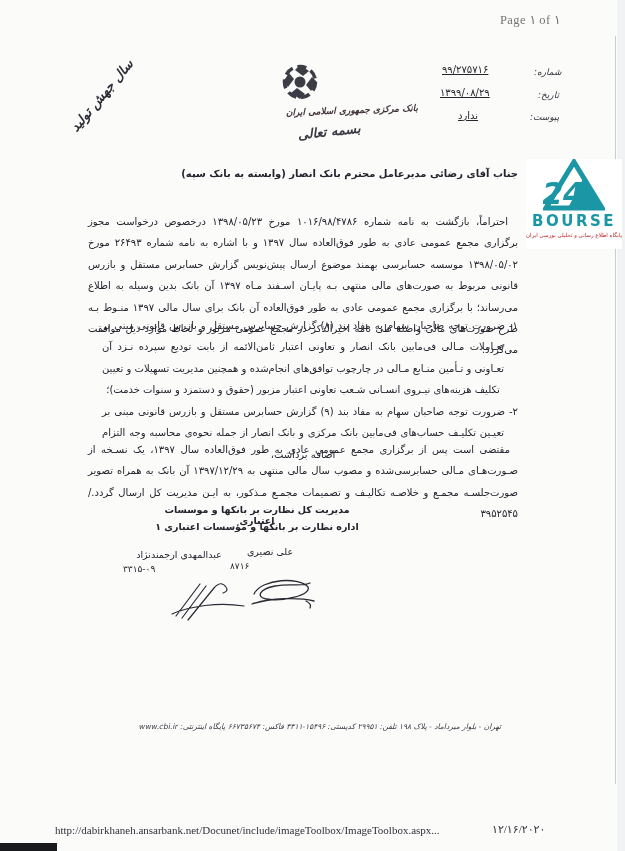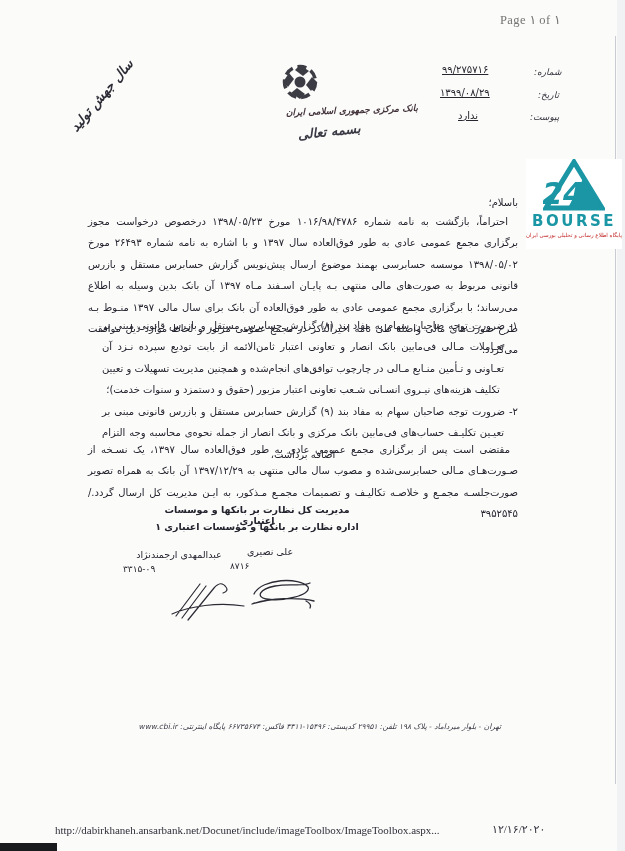--- a/index.html
+++ b/index.html
@@ -132,21 +132,21 @@
   <svg width="62" height="52" viewBox="0 0 62 52">
     <polygon points="31,3 59,49 3,49" fill="none" stroke="#1a96a5" stroke-width="5"></polygon>
     <polygon points="40,20 57,47 26,47" fill="#1a96a5"></polygon>
     <text x="20" y="45" font-size="30" font-weight="bold" font-style="italic" fill="#1a96a5" text-anchor="middle" font-family="DejaVu Sans, sans-serif">24</text>
   </svg>
   <div class="bourse-name">BOURSE</div>
   <div class="bourse-tagline">پایگاه اطلاع رسانی و تحلیلی بورسی ایران</div>
 </div>
 
 <div class="abs letter">
-  <div class="salutation">باسلام؛</div>
+  <div class="recipient">جناب آقای رضائی مدیرعامل محترم بانک انصار (وابسته به بانک سپه)</div>
   <div class="para1">احتراماً، بازگشت به نامه شماره ۱۰۱۶/۹۸/۴۷۸۶ مورخ ۱۳۹۸/۰۵/۲۳ درخصوص درخواست مجوز برگزاری مجمع عمومی عادی به طور فوق‌العاده سال ۱۳۹۷ و با اشاره به نامه شماره ۲۶۴۹۳ مورخ ۱۳۹۸/۰۵/۰۲ موسسه حسابرسی بهمند موضوع ارسال پیش‌نویس گزارش حسابرس مستقل و بازرس قانونی مربوط به صورت‌های مالی منتهی بـه پایـان اسـفند مـاه ۱۳۹۷ آن بانک بدین وسیله به اطلاع می‌رساند؛ با برگزاری مجمع عمومی عادی به طور فوق‌العاده آن بانک برای سال مالی ۱۳۹۷ منـوط بـه طرح صورت‌های مالی واصله طی نامه اخیرالذکر در مجمع عمومی مزبور و لحاظ موارد ذیل موافقت می‌گردد.</div>
   <div class="item item1">۱- ضرورت توجه صاحبان سهام به مفاد بند (۸) گزارش حسابرس مستقل و بازرس قانونی مبنی بر تعـاملات مـالی فی‌مابین بانک انصار و تعاونی اعتبار ثامن‌الائمه از بابت تودیع سپرده نـزد آن تعـاونی و تـأمین منـابع مـالی در چارچوب توافق‌های انجام‌شده و همچنین مدیریت تسهیلات و تعیین تکلیف هزینه‌های نیـروی انسـانی شـعب تعاونی اعتبار مزبور (حقوق و دستمزد و سنوات خدمت)؛</div>
   <div class="item item2">۲- ضرورت توجه صاحبان سهام به مفاد بند (۹) گزارش حسابرس مستقل و بازرس قانونی مبنی بر تعیـین تکلیـف حساب‌های فی‌مابین بانک مرکزی و بانک انصار از جمله نحوه‌ی محاسبه وجه التزام اضافه برداشت،</div>
   <div class="closing">مقتضی است پس از برگزاری مجمع عمومی عادی به طور فوق‌العاده سال ۱۳۹۷، یک نسـخه از صـورت‌هـای مـالی حسابرسی‌شده و مصوب سال مالی منتهی به ۱۳۹۷/۱۲/۲۹ آن بانک به همراه تصویر صورت‌جلسـه مجمـع و خلاصـه تکالیـف و تصمیمات مجمـع مـذکور، به ایـن مدیریت کل ارسال گردد./۳۹۵۲۵۴۵</div>
 </div>
 
 <div class="abs dept dept1">مدیریت کل نظارت بر بانکها و موسسات اعتباری</div>
 <div class="abs dept dept2">اداره نظارت بر بانکها و مؤسسات اعتباری ۱</div>
 
 <div class="abs signer-name signer-right-name">علی نصیری</div>

